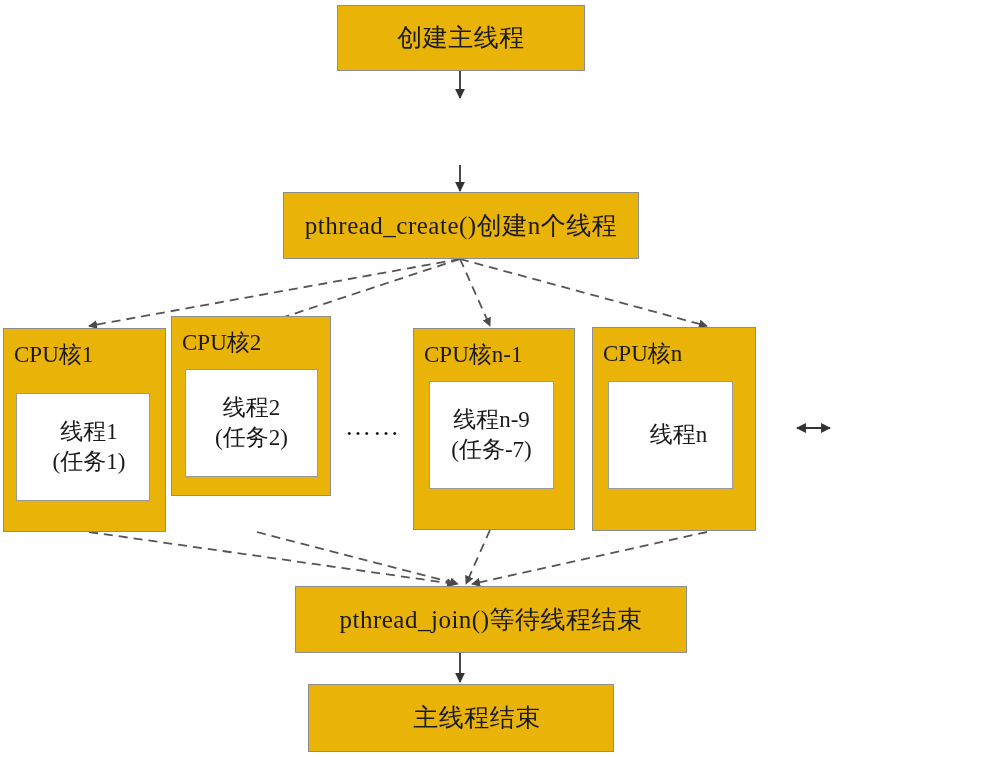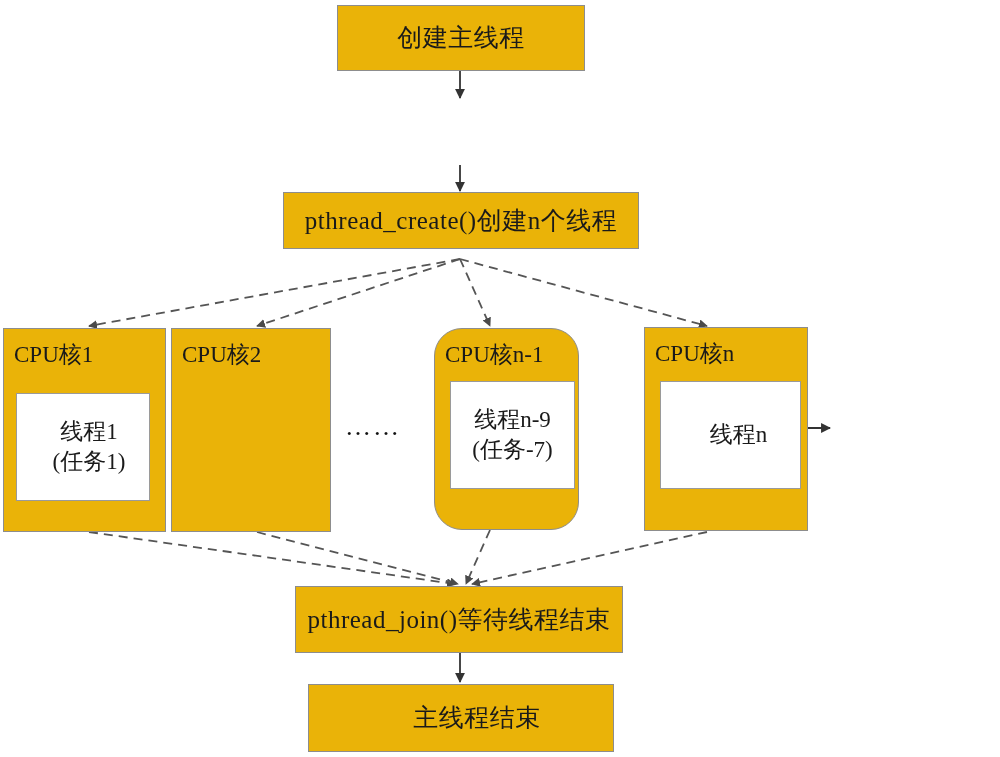--- a/index.html
+++ b/index.html
@@ -113,56 +113,60 @@
     <line x1="707" y1="532" x2="472" y2="584" stroke="#555555" stroke-width="1.8" stroke-dasharray="9,6" marker-end="url(#arrow-dash)"></line>
 
     <line x1="797" y1="428" x2="830" y2="428" stroke="#333333" stroke-width="1.8" marker-start="url(#arrow-solid-start)" marker-end="url(#arrow-solid)"></line>
   </svg>
 
   <div class="node proc-box" style="left:337px; top:5px; width:248px; height:66px;">
     <span>创建主线程</span>
   </div>
 
 
-  <div class="node proc-box wide" style="left:283px; top:192px; width:356px; height:57px;">
+  <div class="node proc-box wide" style="left:283px; top:192px; width:356px; height:67px;">
     <span>pthread_create()创建n个线程</span>
   </div>
 
-  <div class="node proc-box wide" style="left:295px; top:586px; width:328px; height:67px;">
+  <div class="node proc-box wide" style="left:295px; top:586px; width:392px; height:67px;">
     <span>pthread_join()等待线程结束</span>
   </div>
 
   <div class="node proc-box" style="left:308px; top:684px; width:306px; height:68px;padding-left:32px;">
     <span>主线程结束</span>
   </div>
 
   <div class="node core-box" style="left:3px; top:328px; width:163px; height:204px;">
     <span class="core-label">CPU核1</span>
     <div class="inner-box" style="left:12px; top:64px; width:134px; height:108px;padding-left:12px;">
       <span>线程1</span>
       <span>(任务1)</span>
     </div>
   </div>
 
-  <div class="node core-box" style="left:171px; top:328px; width:160px; height:204px;">
+  <div class="node core-box" style="left:171px; top:316px; width:160px; height:180px;">
     <span class="core-label">CPU核2</span>
+    <div class="inner-box" style="left:13px; top:52px; width:133px; height:108px;">
+      <span>线程2</span>
+      <span>(任务2)</span>
+    </div>
   </div>
 
   <div class="ellipsis" style="left:345px; top:412px;">……</div>
 
-  <div class="node core-box" style="left:434px; top:328px; width:145px; height:202px;border-radius:28px;">
+  <div class="node core-box" style="left:413px; top:328px; width:162px; height:202px;">
     <span class="core-label">CPU核n-1</span>
     <div class="inner-box" style="left:15px; top:52px; width:125px; height:108px;">
       <span>线程n-9</span>
       <span>(任务-7)</span>
     </div>
   </div>
 
-  <div class="node core-box" style="left:644px; top:327px; width:164px; height:204px;">
+  <div class="node core-box" style="left:592px; top:327px; width:164px; height:204px;">
     <span class="core-label">CPU核n</span>
-    <div class="inner-box" style="left:15px; top:53px; width:141px; height:108px;padding-left:16px;">
+    <div class="inner-box" style="left:15px; top:53px; width:125px; height:108px;padding-left:16px;">
       <span>线程n</span>
       <span></span>
     </div>
   </div>
 
 
 </div>
 
 </body></html>

